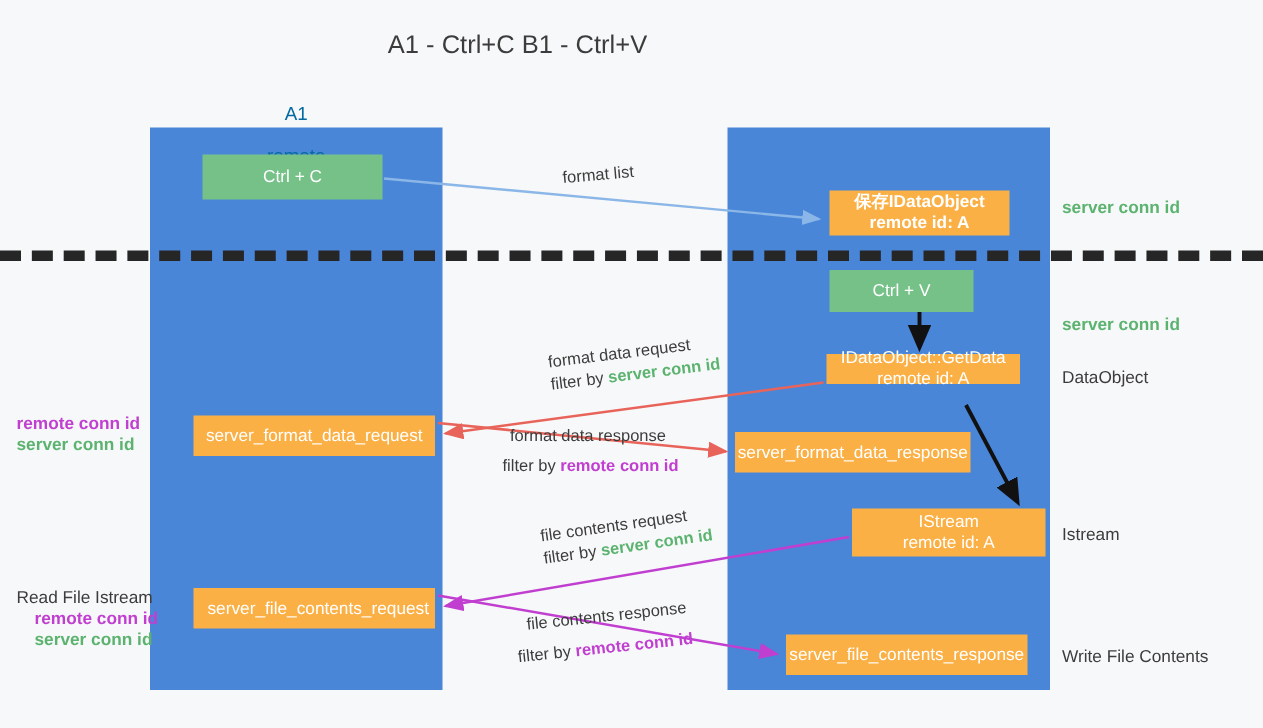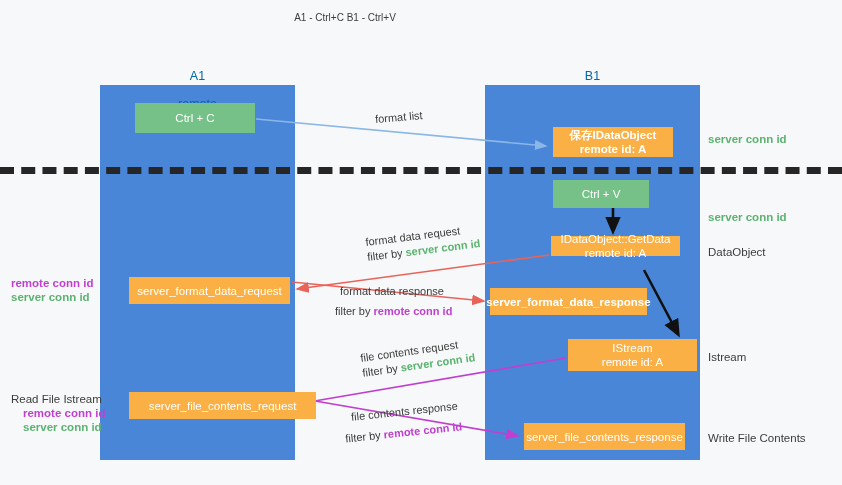--- a/index.html
+++ b/index.html
@@ -32,25 +32,25 @@
     font-size: 12.5px;
     line-height: 14px;
     white-space: pre-line;
   }
   #header-a1 { left: 100px; top: 55px; width: 195px; }
   #header-b1 { left: 485px; top: 55px; width: 215px; }
 
   .title {
     position: absolute;
     left: 0;
-    top: 8px;
+    top: 20px;
     width: 690px;
     text-align: center;
     color: #3c3c3c;
-    font-size: 10px;
+    font-size: 17px;
     line-height: 20px;
   }
 
   .node {
     position: absolute;
     box-sizing: border-box;
     display: flex;
     flex-direction: column;
     align-items: center;
     justify-content: center;
@@ -62,22 +62,22 @@
   }
   .node.green { background: #76c188; }
   .node.orange { background: #fbb045; }
 
   #node-ctrlc   { left: 135px; top: 103px; width: 120px; height: 30px; }
   #node-save    { left: 553px; top: 127px; width: 120px; height: 30px; font-weight: bold; }
   #node-ctrlv   { left: 553px; top: 180px; width: 96px; height: 28px; }
   #node-getdata { left: 551px; top: 236px; width: 129px; height: 20px; }
   #node-istream { left: 568px; top: 339px; width: 129px; height: 32px; }
   #node-sfdreq  { left: 129px; top: 277px; width: 161px; height: 27px; }
-  #node-sfdres  { left: 490px; top: 288px; width: 157px; height: 27px; font-weight: bold; }
-  #node-sfcreq  { left: 129px; top: 392px; width: 187px; height: 27px; }
+  #node-sfdres  { left: 490px; top: 288px; width: 157px; height: 27px; }
+  #node-sfcreq  { left: 129px; top: 392px; width: 161px; height: 27px; align-items: flex-end; }
   #node-sfcres  { left: 524px; top: 423px; width: 161px; height: 27px; }
 
   .side-label {
     position: absolute;
     font-size: 11.5px;
     line-height: 14px;
     color: #3c3c3c;
     white-space: pre-line;
   }
   .conn-green  { color: #5cb370; font-weight: bold; }
@@ -130,21 +130,20 @@
 B1 - Ctrl+V</div>
 
   <div class="lane" id="lane-a1"></div>
   <div class="lane" id="lane-b1"></div>
 
   <div class="lane-header" id="header-a1">
     <div>A1</div>
     <div>remote</div>
   </div>
   <div class="lane-header" id="header-b1">
-    <div>B1</div>
   </div>
 
   <svg id="wires">
     <defs>
       <marker id="ah-blue" markerWidth="9" markerHeight="9" refX="7" refY="3.2" orient="auto">
         <path d="M0,0 L8,3.2 L0,6.4 z" fill="#8ab6e8"></path>
       </marker>
       <marker id="ah-red" markerWidth="9" markerHeight="9" refX="7" refY="3.2" orient="auto">
         <path d="M0,0 L8,3.2 L0,6.4 z" fill="#e8645a"></path>
       </marker>

